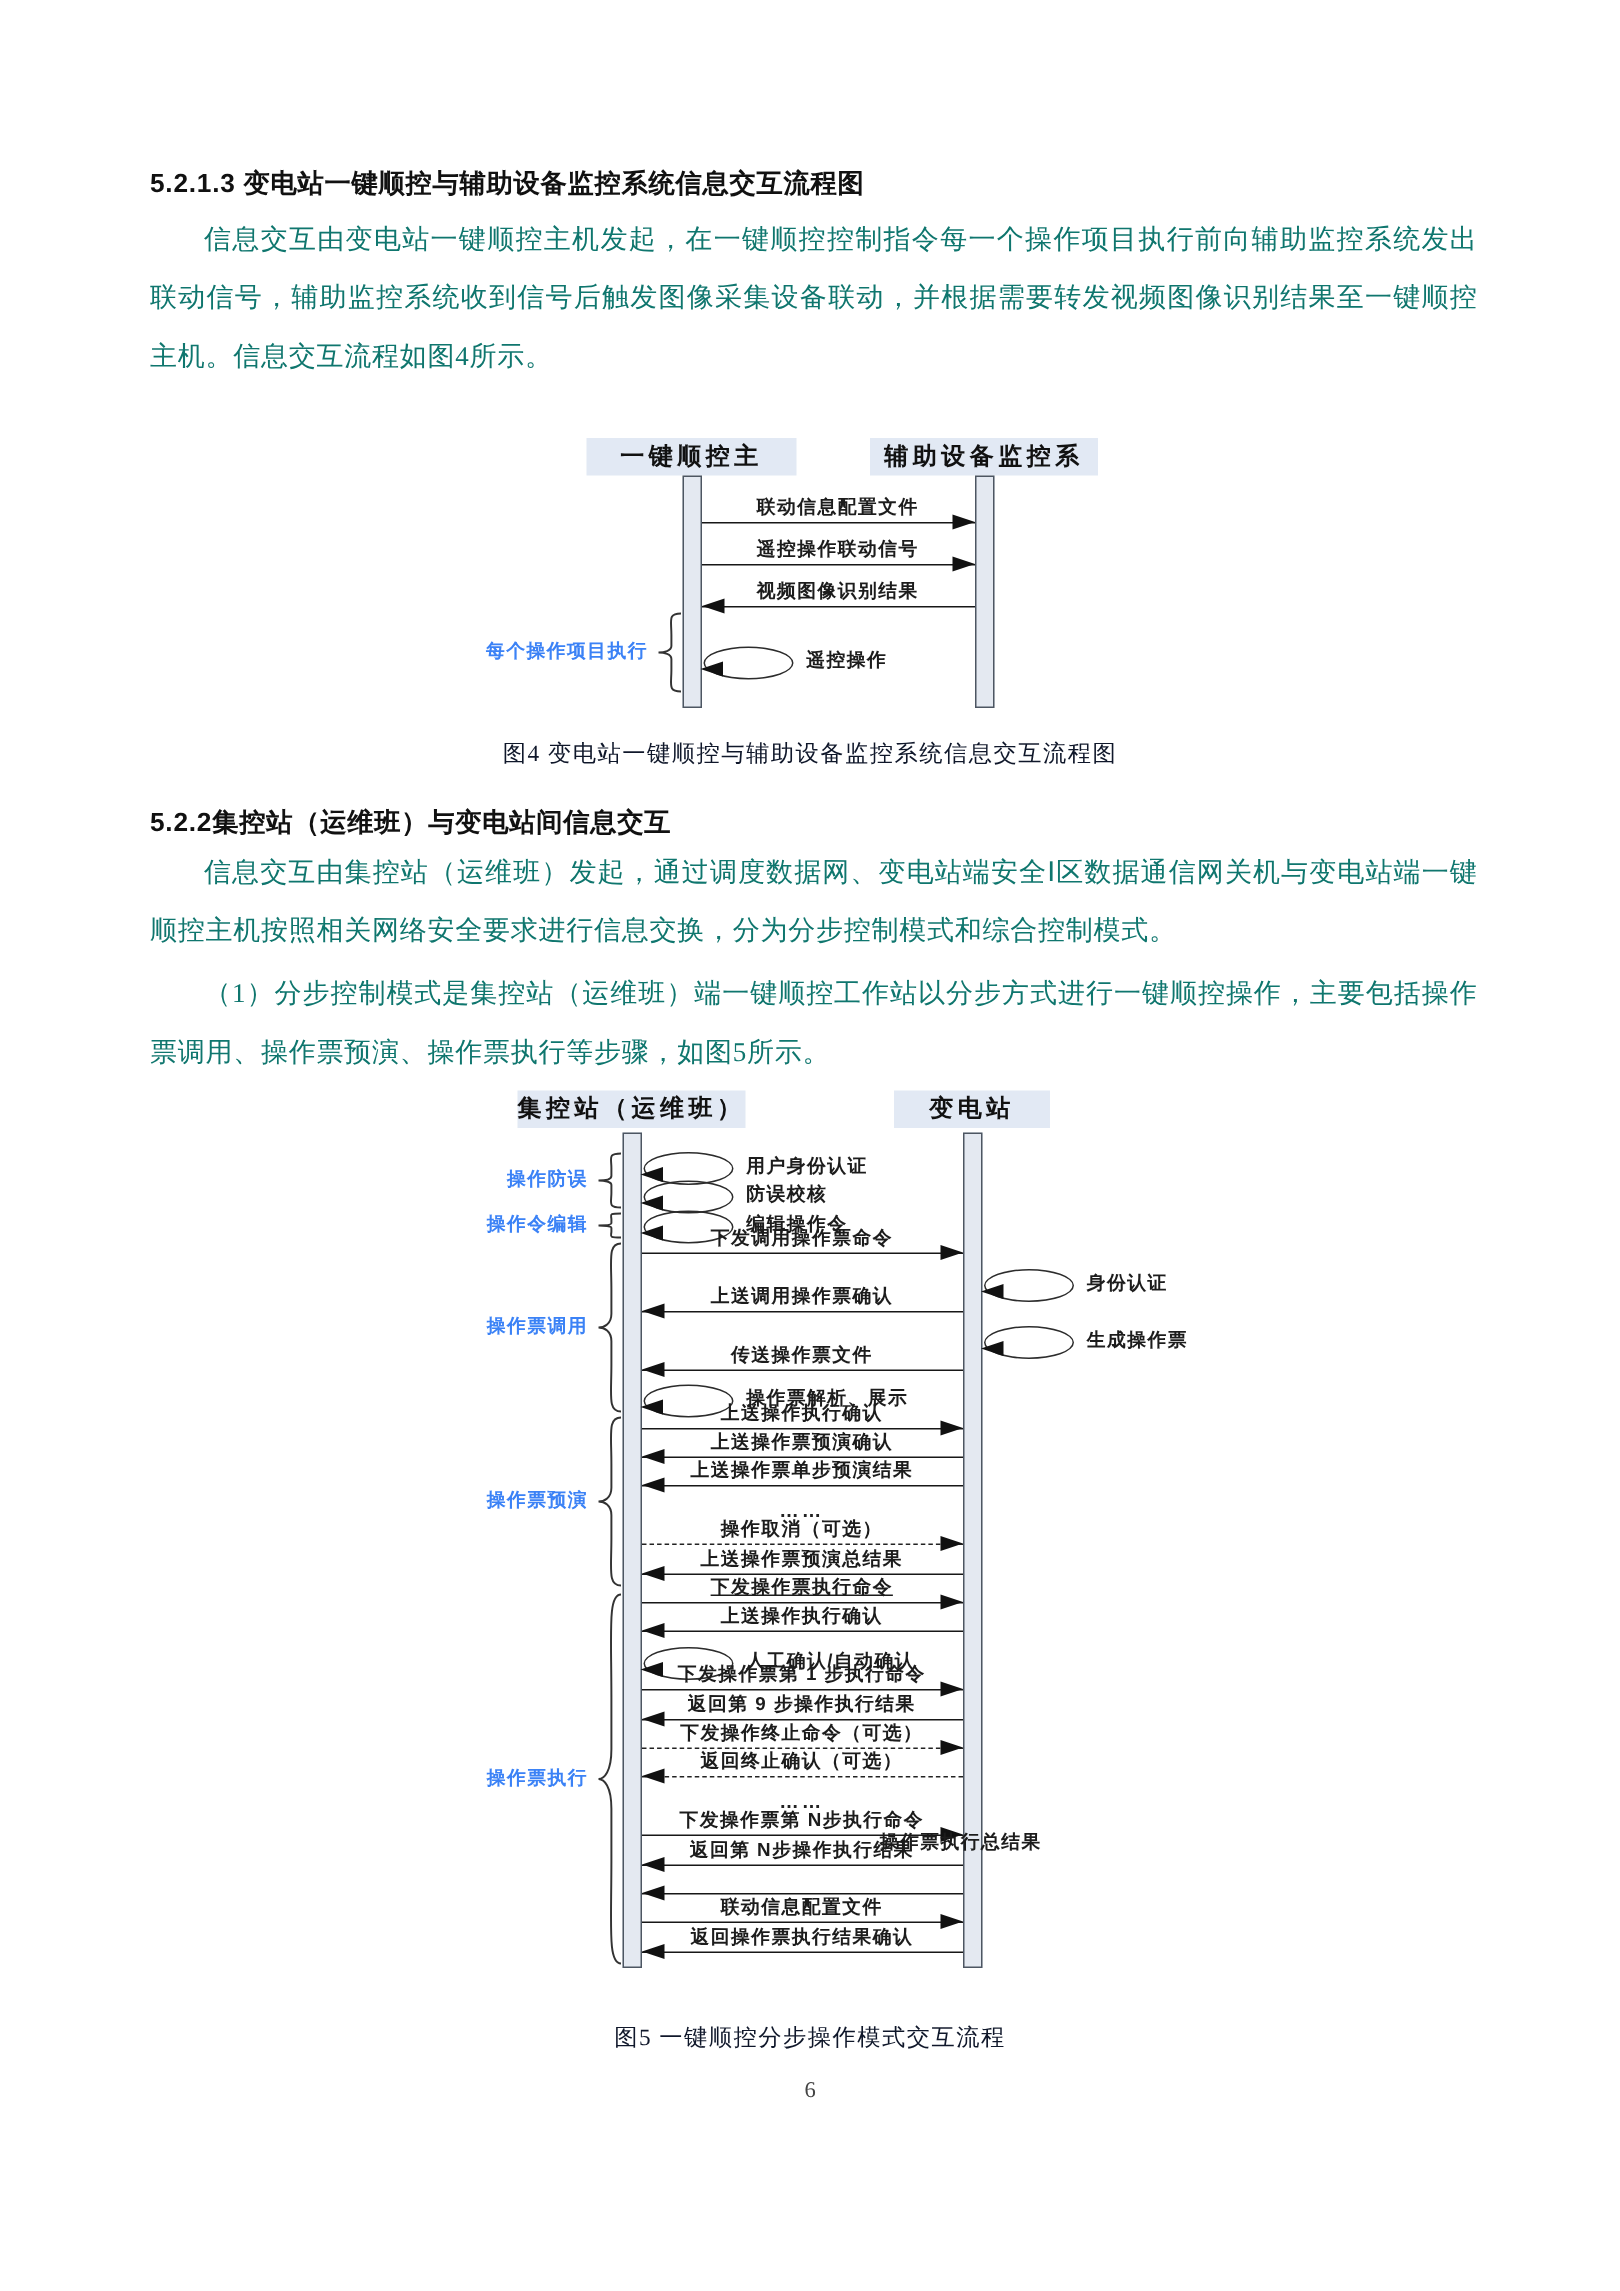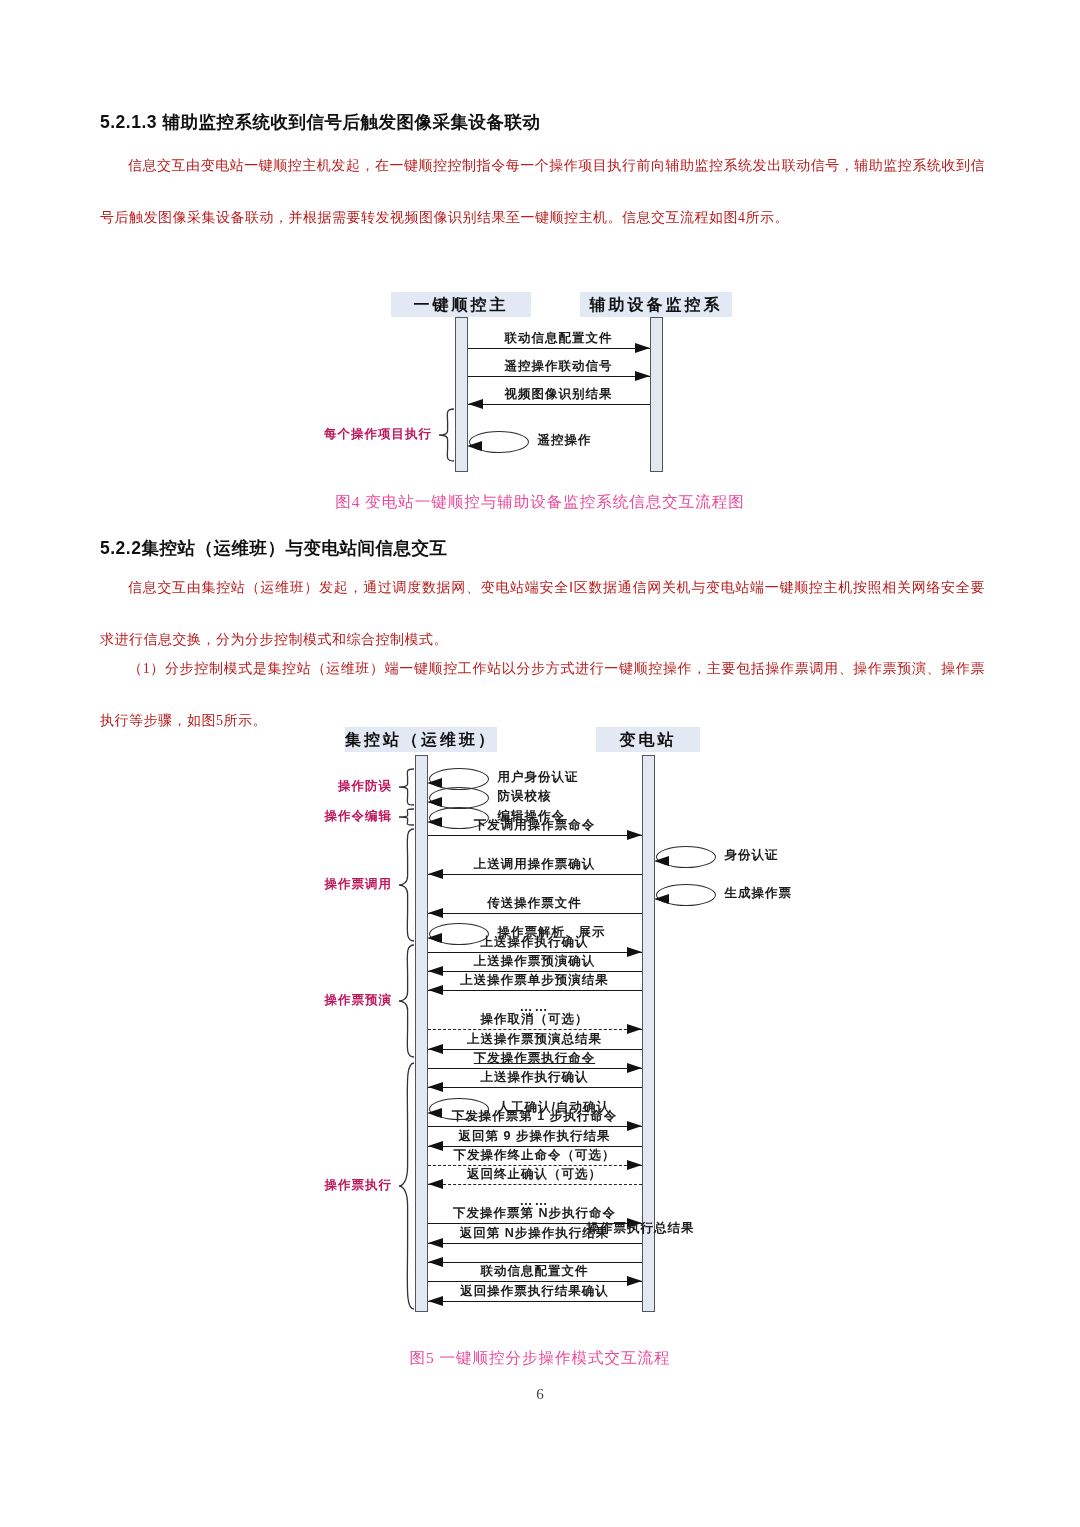--- a/index.html
+++ b/index.html
@@ -6,25 +6,25 @@
   #page{
     position:relative;width:1080px;height:1527px;background:#ffffff;overflow:hidden;
     font-family:"Liberation Serif", serif;color:#2b2b2b;
   }
   .abs{position:absolute;}
   .h1{
     font-family:"Liberation Sans", sans-serif;font-weight:bold;font-size:17.5px;color:#111;
     letter-spacing:0.5px;
   }
   .para{
-    font-size:14px;line-height:52px;text-align:justify;text-indent:2em;color:#b91c1c;
+    font-size:18px;line-height:39px;text-align:justify;text-indent:2em;color:#0f766e;
     letter-spacing:0.5px;
   }
   .caption{
-    width:1080px;text-align:center;font-size:15.5px;color:#ec4899;letter-spacing:1px;
+    width:1080px;text-align:center;font-size:15.5px;color:#0f172a;letter-spacing:1px;
   }
   .pagenum{width:1080px;text-align:center;font-size:15px;color:#444;}
   
   .actor-box{
     background:#e2e9f4;color:#111;font-family:"Liberation Sans", sans-serif;font-weight:bold;
     font-size:16px;text-align:center;line-height:25px;letter-spacing:3px;
   }
   .lifeline{background:#e4e9f1;border:1px solid #4d5662;box-sizing:border-box;}
   .msg-line{height:0;border-top:1.6px solid #171717;}
   .msg-line.dashed{border-top:1.6px dashed #222;}
@@ -33,34 +33,34 @@
     font-family:"Liberation Sans", sans-serif;white-space:nowrap;letter-spacing:1px;
   }
   .arrow-r{width:0;height:0;border-top:5.5px solid transparent;border-bottom:5.5px solid transparent;border-left:15px solid #111;}
   .arrow-l{width:0;height:0;border-top:5.5px solid transparent;border-bottom:5.5px solid transparent;border-right:15px solid #111;}
   .loop{border:1.3px solid #2c2c2c;border-radius:50%;background:transparent;}
   .loop-label{
     font-size:12.5px;font-weight:600;color:#1c1c1c;font-family:"Liberation Sans", sans-serif;
     white-space:nowrap;letter-spacing:1px;
   }
   .bracket-label{
-    text-align:right;font-size:12.5px;font-weight:600;color:#be185d;
+    text-align:right;font-size:12.5px;font-weight:600;color:#3b82f6;
     font-family:"Liberation Sans", sans-serif;white-space:nowrap;letter-spacing:1px;
   }
   .ellipsis-row{
     text-align:center;font-size:13px;font-weight:bold;color:#222;letter-spacing:2px;
     font-family:"Liberation Sans", sans-serif;
   }
 </style>
 </head>
 <body>
 
 <div id="page">
 
-  <div class="abs h1" style="left:100px;top:110px;width:880px;">5.2.1.3  辅助监控系统收到信号后触发图像采集设备联动</div>
+  <div class="abs h1" style="left:100px;top:110px;width:880px;">5.2.1.3  变电站一键顺控与辅助设备监控系统信息交互流程图</div>
 
   <div class="abs para" style="left:100px;top:140px;width:885px;">信息交互由变电站一键顺控主机发起，在一键顺控控制指令每一个操作项目执行前向辅助监控系统发出联动信号，辅助监控系统收到信号后触发图像采集设备联动，并根据需要转发视频图像识别结果至一键顺控主机。信息交互流程如图4所示。</div>
 
   <div class="abs" style="left:0;top:290px;width:1080px;height:200px;" id="fig4">
       <div class="actor-box" style="left: 391px; top: 2px; width: 140px; height: 25px; position: absolute;">一键顺控主</div>
       <div class="actor-box" style="left: 580px; top: 2px; width: 152px; height: 25px; position: absolute;">辅助设备监控系</div>
       <div class="lifeline" style="left: 454.5px; top: 27px; width: 13px; height: 155px; position: absolute;"></div>
       <div class="lifeline" style="left: 649.5px; top: 27px; width: 13px; height: 155px; position: absolute;"></div>
       <div class="msg-line" style="left: 467.5px; top: 58px; width: 182px; position: absolute;"></div>
       <div class="arrow-r" style="left: 634.5px; top: 53px; position: absolute;"></div>

